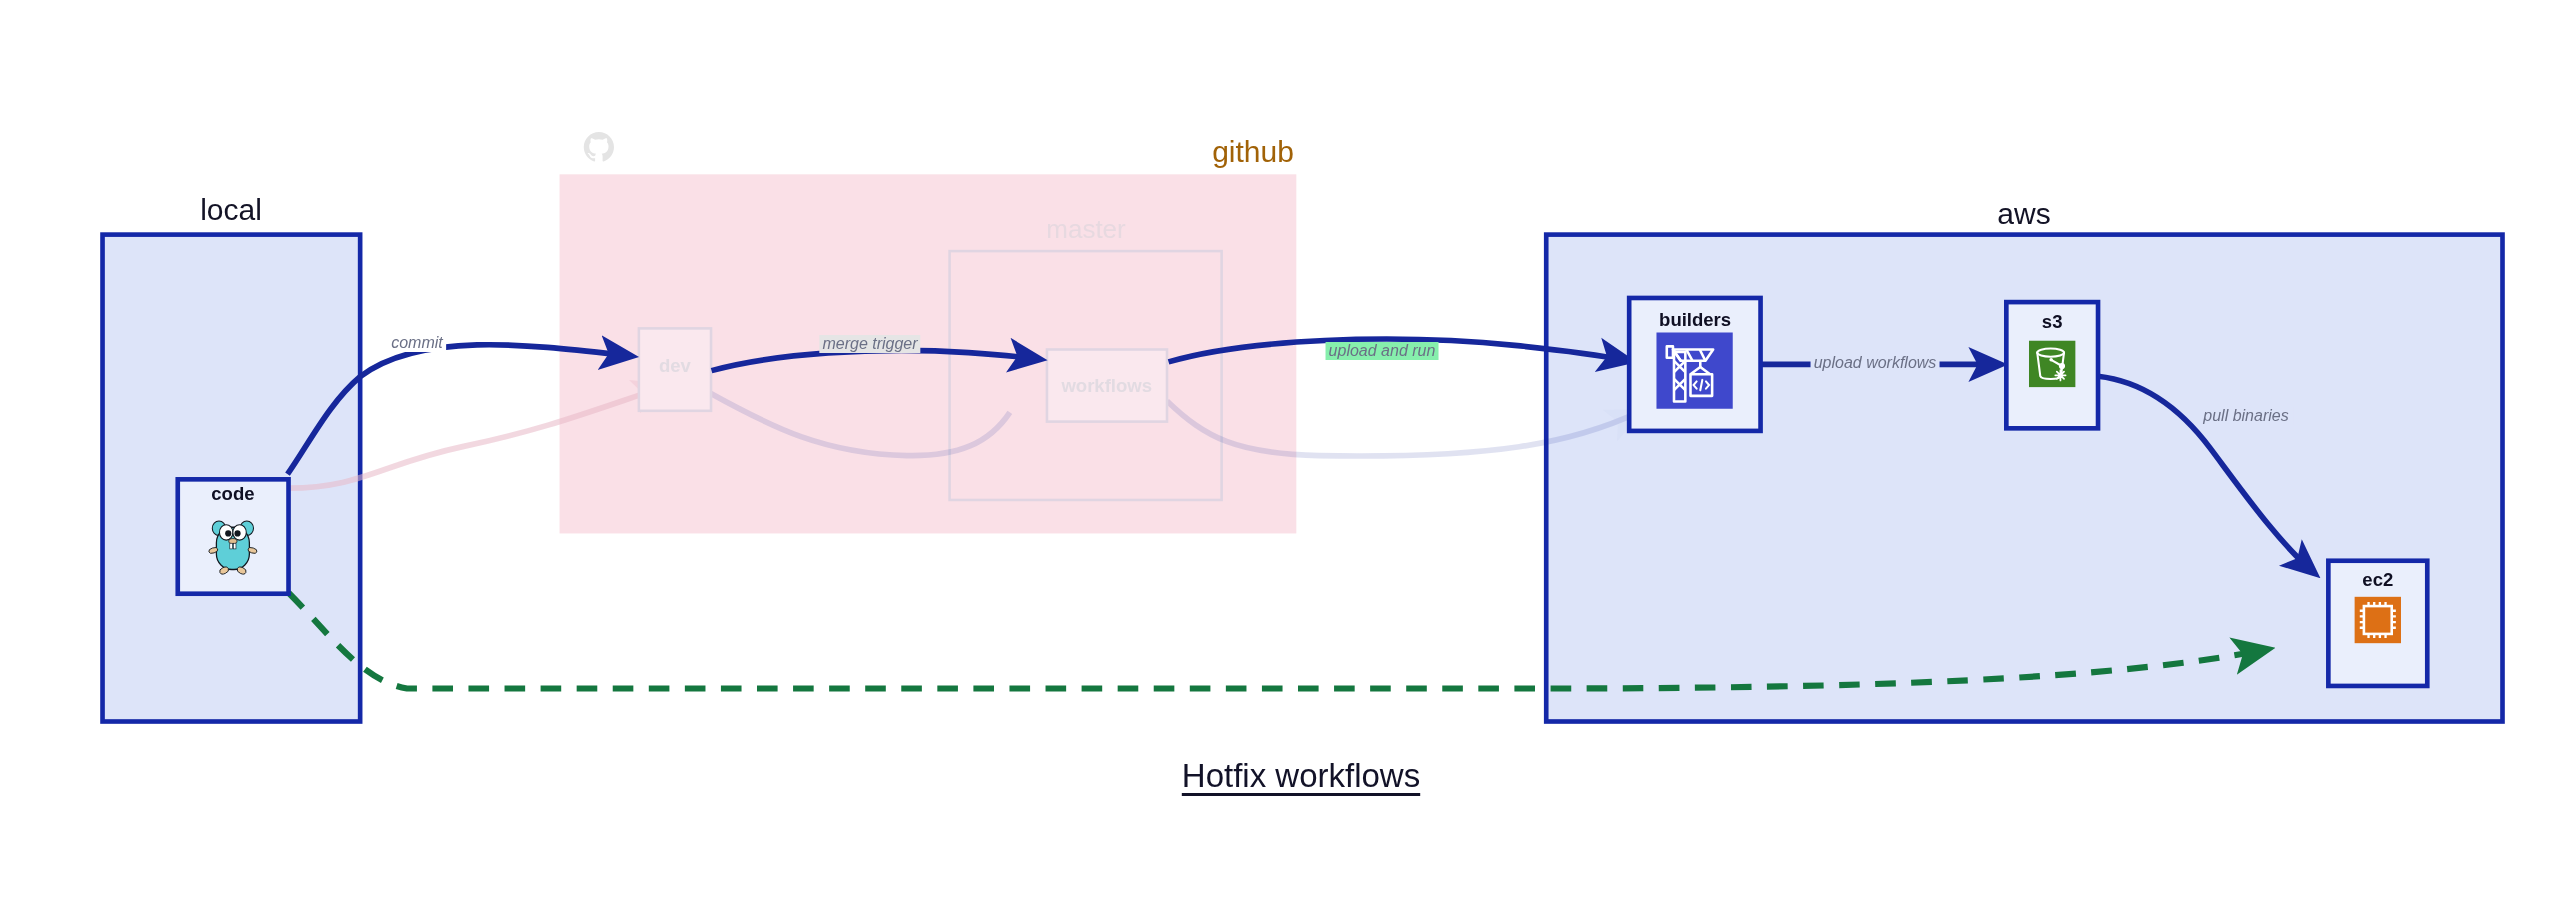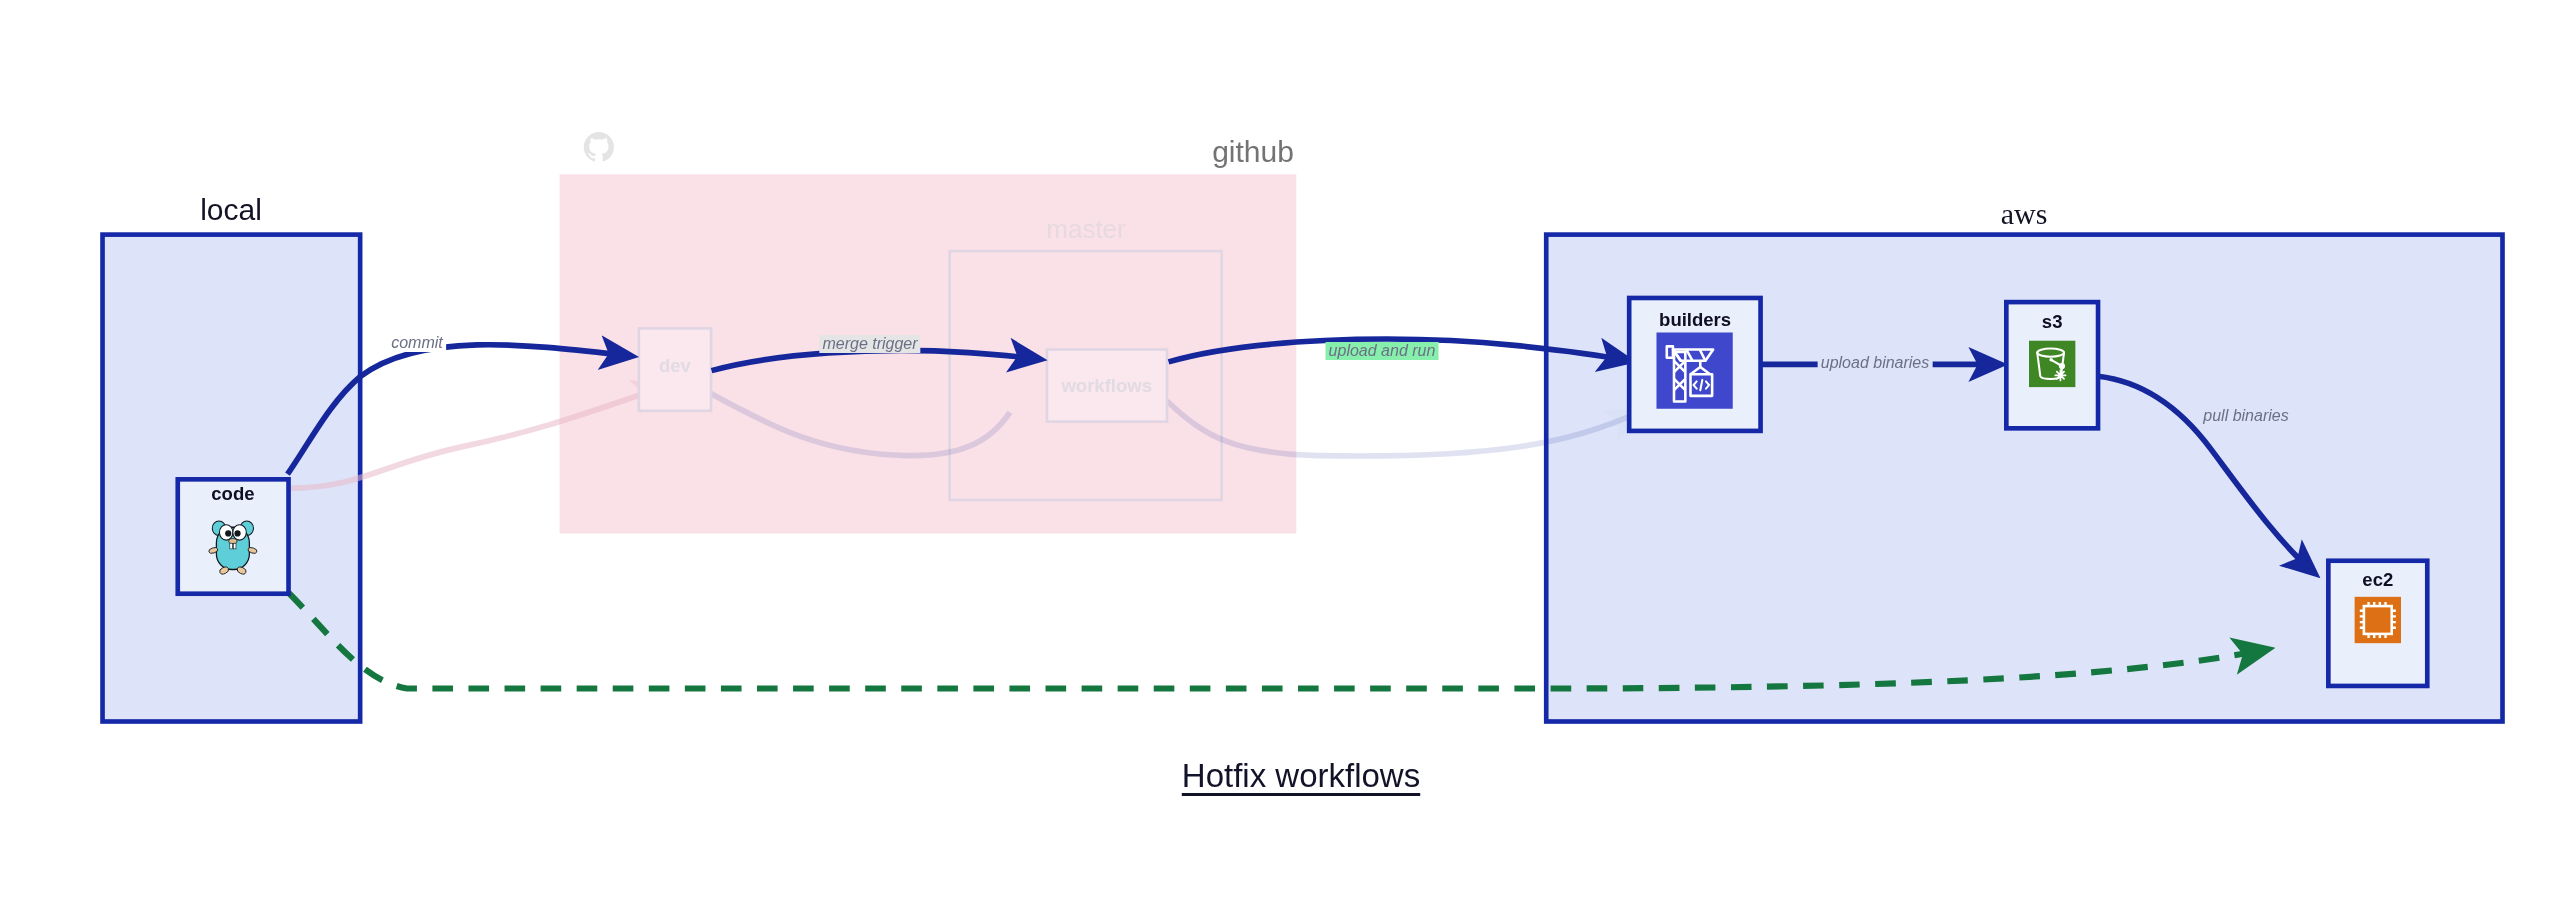--- a/index.html
+++ b/index.html
@@ -2,21 +2,21 @@
 <html style="font-size:8.2px"><head>
 <meta charset="utf-8">
 <style>
   html,body{margin:0;padding:0;background:#ffffff;}
   body{width:2604px;height:902px;font-family:"Liberation Sans",sans-serif;overflow:hidden;}
   #stage{position:relative;width:2604px;height:902px;background:#ffffff;}
   svg.layer{position:absolute;left:0;top:0;width:2604px;height:902px;}
 
   .region-label{position:absolute;font-size:30px;color:#131326;white-space:nowrap;
      transform:translateX(-50%);font-family:"Liberation Sans",sans-serif;}
-  .region-label.dim{color:#737373;}
+  .region-label.dim{color:#a16207;}
 
   .node-title{font-size:36px;font-weight:bold;fill:#0f0f23;font-family:"Liberation Sans",sans-serif;}
   .node-title-dim{font-size:36px;font-weight:bold;fill:#e2dbe2;font-family:"Liberation Sans",sans-serif;}
 
   .edge-label{position:absolute;font-size:16px;font-style:italic;color:#6b7086;
      background:transparent;white-space:nowrap;transform:translate(-50%,-50%);
      font-family:"Liberation Sans",sans-serif;}
 
   .diagram-title{position:absolute;font-size:33px;color:#121228;
      text-decoration:underline;text-underline-offset:6.2px;
@@ -182,30 +182,30 @@
            0.77,0.84,1.23,1.91,1.23,3.22 0,4.61-2.8,5.62-5.48,5.92 0.43,0.37,0.81,1.1,0.81,2.22
            0,1.61-0.01,2.9-0.01,3.29 0,0.32,0.21,0.69,0.82,0.57 4.77-1.6,8.2-6.1,8.2-11.39
            C24,5.7,18.6,0.3,12,0.3 Z"></path>
     </g>
   </svg>
 
   <div class="region-label" style="left:231px; top:193px;">local</div>
 
   <div class="region-label dim" style="left:1253px; top:135px;">github</div>
 
-  <div class="region-label" style="left:2024px; top:197px;font-family:Liberation Serif, serif;">aws</div>
+  <div class="region-label" style="left:2024px; top:197px;">aws</div>
 
   <div class="region-label dim" style="left:1086px; top:214px; font-size:26px; color:#e7d9e0;">master</div>
 
   <div class="edge-label" style="left:417px; top:343px; background:#ffffff; padding:0 3.1px;">commit</div>
 
   <div class="edge-label" style="left:870px; top:344px; background:#e5e5e5; padding:0 3.1px;">merge trigger</div>
 
   <div class="edge-label" style="left:1382px; top:351px; background:#86efac; padding:0 3.1px;">upload and run</div>
 
-  <div class="edge-label" style="left:1875px; top:363px; background:#dde4f9; padding:0 3.1px;">upload binaries</div>
+  <div class="edge-label" style="left:1875px; top:363px; background:#dde4f9; padding:0 3.1px;">upload workflows</div>
 
   <div class="edge-label" style="left:2246px; top:416px; background:#dde4f9; padding:0 4.1px;text-align:right;">pull binaries</div>
 
   <div class="diagram-title" style="left:1301px; top:757px;">Hotfix workflows</div>
 
 </div>
 
 
 </body></html>

